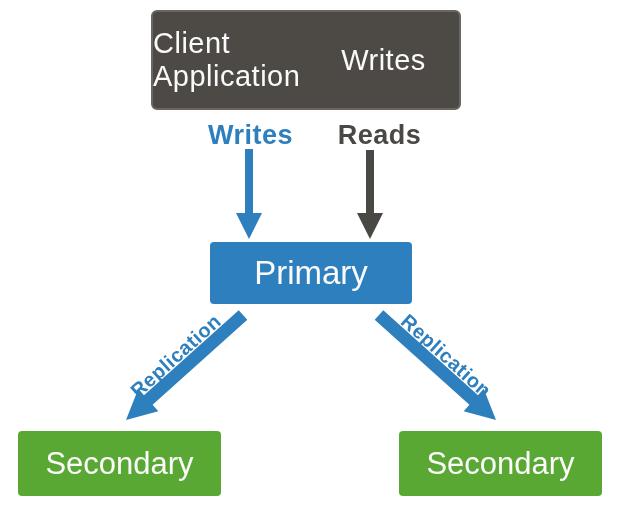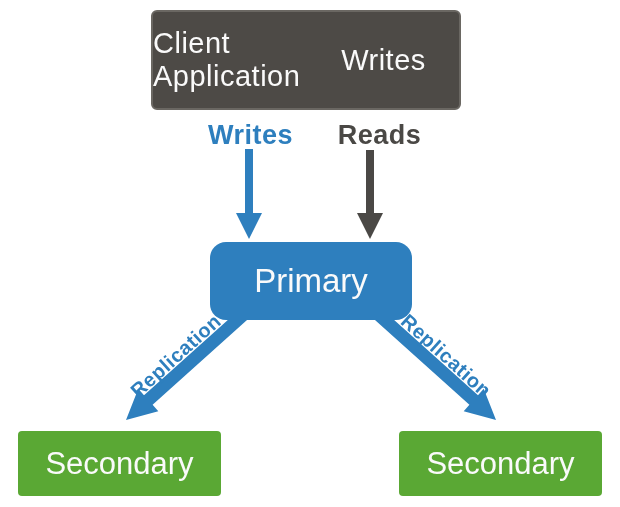--- a/index.html
+++ b/index.html
@@ -60,23 +60,23 @@
   
   .node {
     display: flex;
     align-items: center;
     justify-content: center;
     color: var(--text-light, #ffffff);
     box-sizing: border-box;
   }
   .primary-box {
     left: 210px; top: 242px;
-    width: 202px; height: 78px;
+    width: 202px; height: 62px;
     background: var(--blue, #2e7fbe);
-    border-radius: 16px;
+    border-radius: 4px;
     font-size: 33px;
   }
   .secondary-box {
     width: 203px; height: 65px;
     background: var(--green, #5aa834);
     border-radius: 4px;
     font-size: 31px;
   }
   .secondary-left  { left: 18px;  top: 431px; }
   .secondary-right { left: 399px; top: 431px; }

